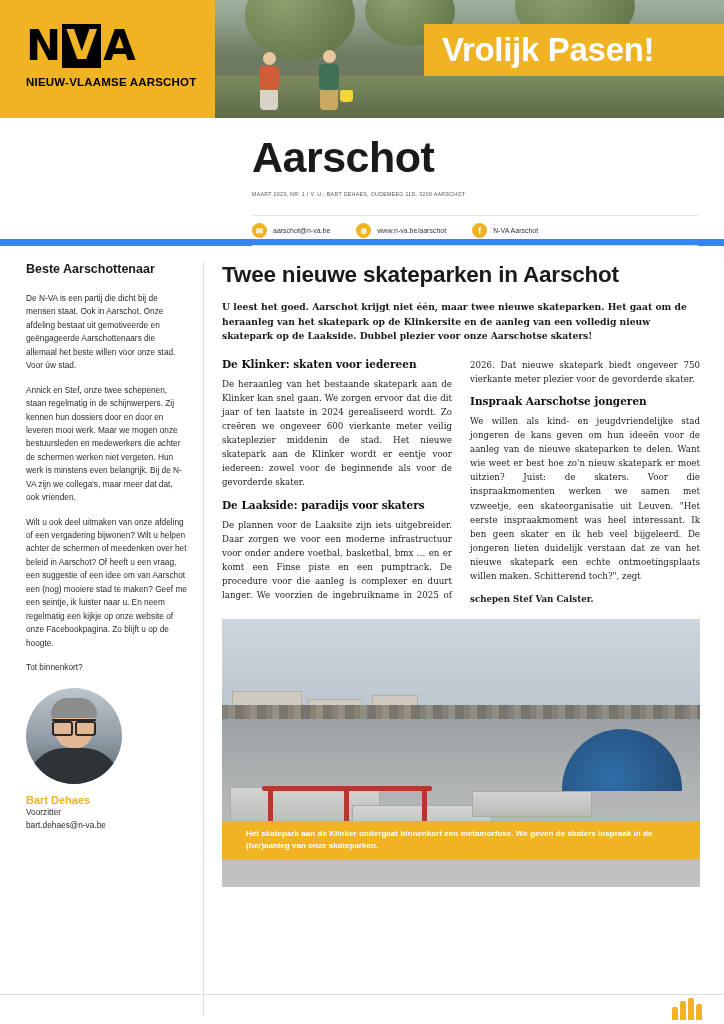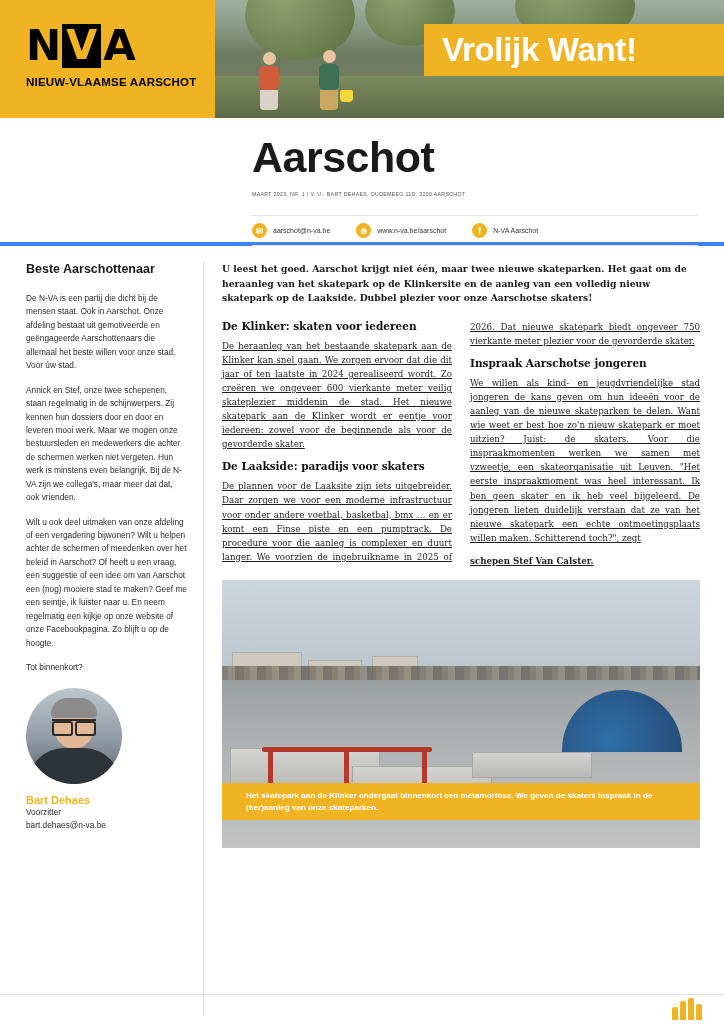--- a/index.html
+++ b/index.html
@@ -100,21 +100,21 @@
     font-weight: 700;
     color: #ffffff;
     font-family: "Liberation Sans", sans-serif;
     letter-spacing: -.3px;
   }
 
   
   .masthead {
     position: relative;
     height: 128px;
-    border-bottom: 4px solid #3b82f6;
+    border-bottom: 7px solid #3b82f6;
   }
   .masthead-inner {
     margin-left: 252px;
     padding-top: 18px;
   }
   .masthead-title {
     font-size: 43px;
     font-weight: 700;
     color: #1a1a1a;
     letter-spacing: -.5px;
@@ -249,21 +249,20 @@
     break-after: avoid;
   }
   .twocol h3.spaced { margin-top: 4px; }
   .twocol p {
     font-family: "DejaVu Serif", serif;
     font-size: 8.7px;
     line-height: 1.62;
     margin: 0 0 9px 0;
     text-align: justify;
     color: #1d1d1d;
-    text-decoration: underline;
   }
   .quote-name { color: #f0b323; font-weight: 700; }
 
   
   .photo {
     margin-top: 10px;
     position: relative;
     width: 100%;
     height: 268px;
     overflow: hidden;
@@ -348,21 +347,21 @@
   <div class="logo-block">
     <div class="nva-logo">
       <span class="word">N</span>
       <span class="vbox">V</span>
       <span class="word">A</span>
     </div>
     <div class="nva-sub">NIEUW-VLAAMSE AARSCHOT</div>
   </div>
 
   <div class="pasen-banner">
-    <span>Vrolijk Want!</span>
+    <span>Vrolijk Pasen!</span>
   </div>
 </div>
 
 <div class="masthead">
   <div class="masthead-inner">
     <div class="masthead-title">Aarschot</div>
     <div class="masthead-meta">MAART 2023, NR. 1  I  V. U.: BART DEHAES, OUDEMEEG 11D, 3200 AARSCHOT</div>
 
     <div class="contactbar">
       <div class="contact-item">
@@ -395,20 +394,21 @@
       <div class="ap-head"></div>
       <div class="ap-hair"></div>
       <div class="ap-glasses"></div>
     </div>
     <div class="author-name">Bart Dehaes</div>
     <div class="author-role">Voorzitter</div>
     <div class="author-mail">bart.dehaes@n-va.be</div>
   </div>
 
   <div class="col-right">
+    <h1 class="headline">Twee nieuwe skateparken in Aarschot</h1>
     <p class="lead">U leest het goed. Aarschot krijgt niet één, maar twee nieuwe skateparken. Het gaat om de heraanleg van het skatepark op de Klinkersite en de aanleg van een volledig nieuw skatepark op de Laakside. Dubbel plezier voor onze Aarschotse skaters!</p>
 
     <div class="twocol">
       <h3>De Klinker: skaten voor iedereen</h3>
       <p>De heraanleg van het bestaande skatepark aan de Klinker kan snel gaan. We zorgen ervoor dat die dit jaar of ten laatste in 2024 gerealiseerd wordt. Zo creëren we ongeveer 600 vierkante meter veilig skateplezier middenin de stad. Het nieuwe skatepark aan de Klinker wordt er eentje voor iedereen: zowel voor de beginnende als voor de gevorderde skater.</p>
 
       <h3 class="spaced">De Laakside: paradijs voor skaters</h3>
       <p>De plannen voor de Laaksite zijn iets uitgebreider. Daar zorgen we voor een moderne infrastructuur voor onder andere voetbal, basketbal, bmx … en er komt een Finse piste en een pumptrack. De procedure voor die aanleg is complexer en duurt langer. We voorzien de ingebruikname in 2025 of 2026. Dat nieuwe skatepark biedt ongeveer 750 vierkante meter plezier voor de gevorderde skater.</p>
 
       <h3 class="spaced">Inspraak Aarschotse jongeren</h3>

